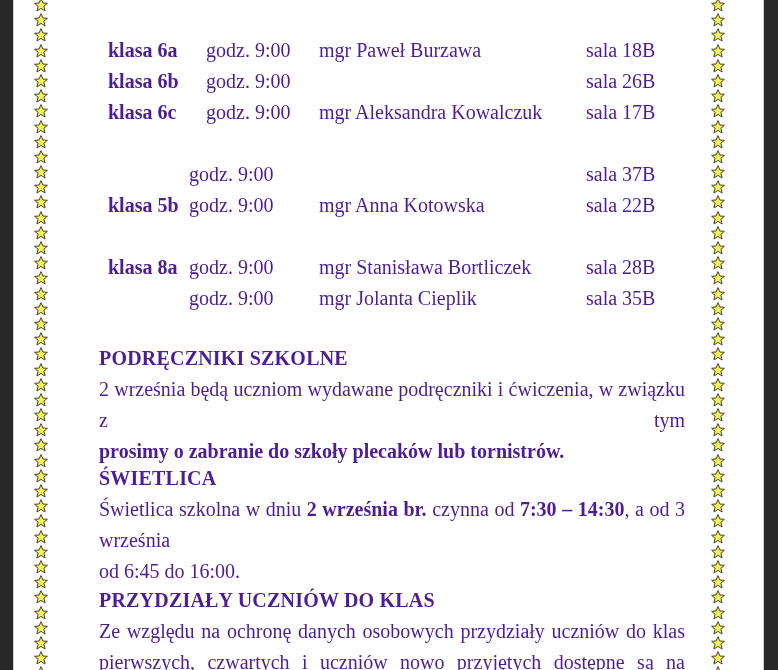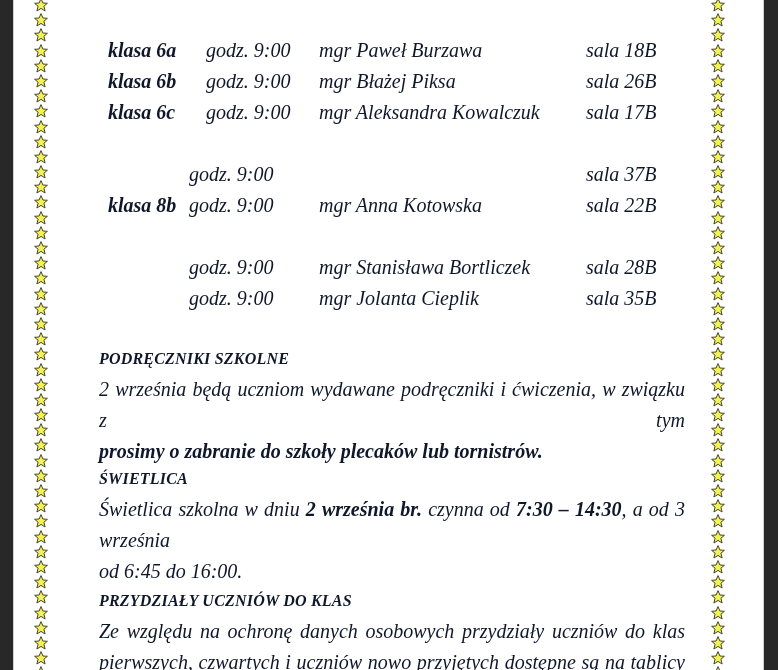--- a/index.html
+++ b/index.html
@@ -16,39 +16,39 @@
   .stars{
     position:absolute;top:-2px;bottom:0;width:16px;
     display:flex;flex-direction:column;align-items:center;gap:1.2px;
     overflow:hidden;
   }
   .stars-left{left:19px;}
   .stars-right{left:696px;}
   .stars svg{flex:0 0 auto;display:block;}
   .content{
     position:absolute;left:85px;top:0;width:586px;height:670px;
-    font-size:20px;color:#0f172a;font-style:italic;
+    font-size:20px;color:#4c1d95;
   }
   
   .schedule{position:absolute;top:35px;left:0;right:0;}
   .sgroup{margin-bottom:31px;}
   .srow{position:relative;height:31px;}
   .srow span{position:absolute;top:0;line-height:31px;white-space:nowrap;}
   .c-klasa{left:9px;font-weight:bold;}
   .g0 .c-godz{left:107px;}
   .g1 .c-godz,.g2 .c-godz{left:90px;}
   .c-mgr{left:220px;}
   .c-sala{left:487px;}
   
   section{position:absolute;left:0;width:586px;}
   #section-0{top:343px;}
   #section-1{top:463px;}
   #section-2{top:585px;}
   section h2{
-    margin:0;font-size:16px;font-weight:bold;line-height:31px;
+    margin:0;font-size:20px;font-weight:bold;line-height:31px;
     letter-spacing:0.2px;
   }
   section p{margin:0;line-height:31px;white-space:nowrap;}
   section p.justify{
     white-space:normal;text-align:justify;text-align-last:justify;
   }
   section p b{font-weight:bold;}
 </style>
 </head>
 <body>
@@ -333,44 +333,44 @@
         <div class="sgroup g0">
           <div class="srow">
             <span class="c-klasa">klasa 6a</span>
             <span class="c-godz">godz. 9:00</span>
             <span class="c-mgr">mgr Paweł Burzawa</span>
             <span class="c-sala">sala 18B</span>
           </div>
           <div class="srow">
             <span class="c-klasa">klasa 6b</span>
             <span class="c-godz">godz. 9:00</span>
-            <span class="c-mgr">mgr Błażej Piksa</span>
             <span class="c-sala">sala 26B</span>
           </div>
           <div class="srow">
             <span class="c-klasa">klasa 6c</span>
             <span class="c-godz">godz. 9:00</span>
             <span class="c-mgr">mgr Aleksandra Kowalczuk</span>
             <span class="c-sala">sala 17B</span>
           </div>
         </div>
         <div class="sgroup g1">
           <div class="srow">
             <span class="c-godz">godz. 9:00</span>
             <span class="c-sala">sala 37B</span>
           </div>
           <div class="srow">
-            <span class="c-klasa">klasa 8b</span>
+            <span class="c-klasa">klasa 5b</span>
             <span class="c-godz">godz. 9:00</span>
             <span class="c-mgr">mgr Anna Kotowska</span>
             <span class="c-sala">sala 22B</span>
           </div>
         </div>
         <div class="sgroup g2">
           <div class="srow">
+            <span class="c-klasa">klasa 8a</span>
             <span class="c-godz">godz. 9:00</span>
             <span class="c-mgr">mgr Stanisława Bortliczek</span>
             <span class="c-sala">sala 28B</span>
           </div>
           <div class="srow">
             <span class="c-godz">godz. 9:00</span>
             <span class="c-mgr">mgr Jolanta Cieplik</span>
             <span class="c-sala">sala 35B</span>
           </div>
         </div>

